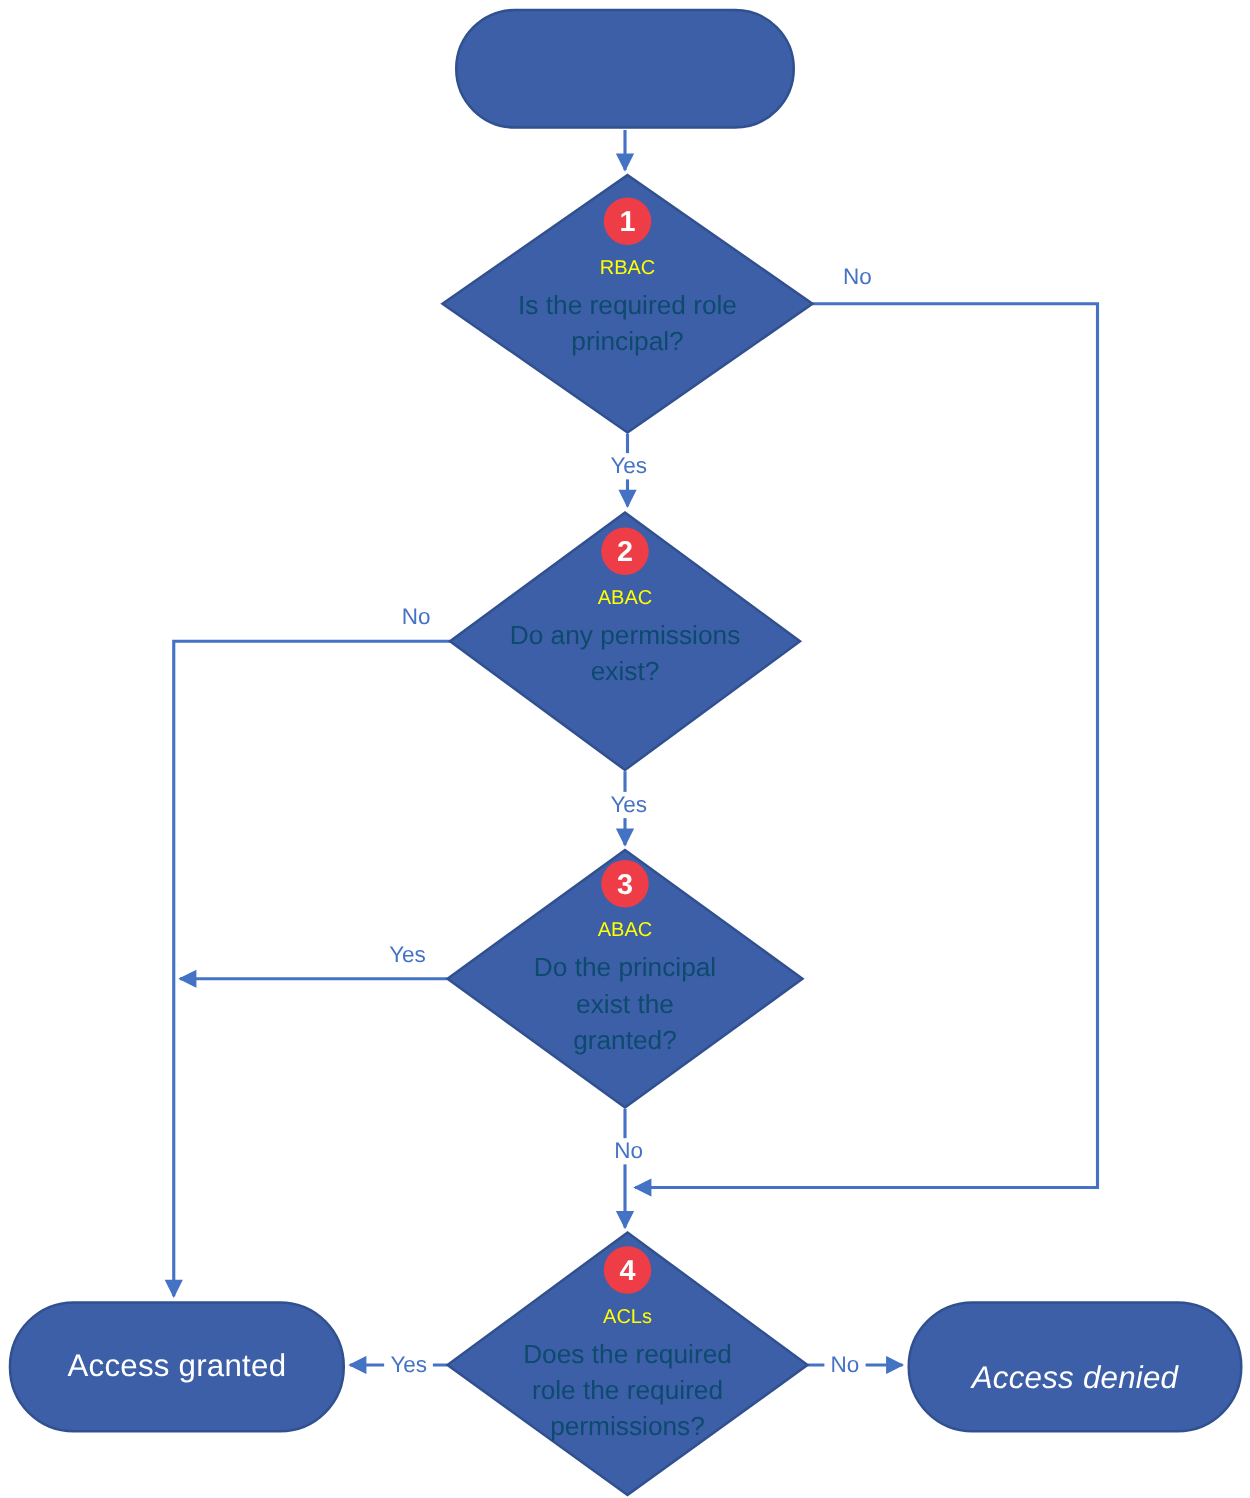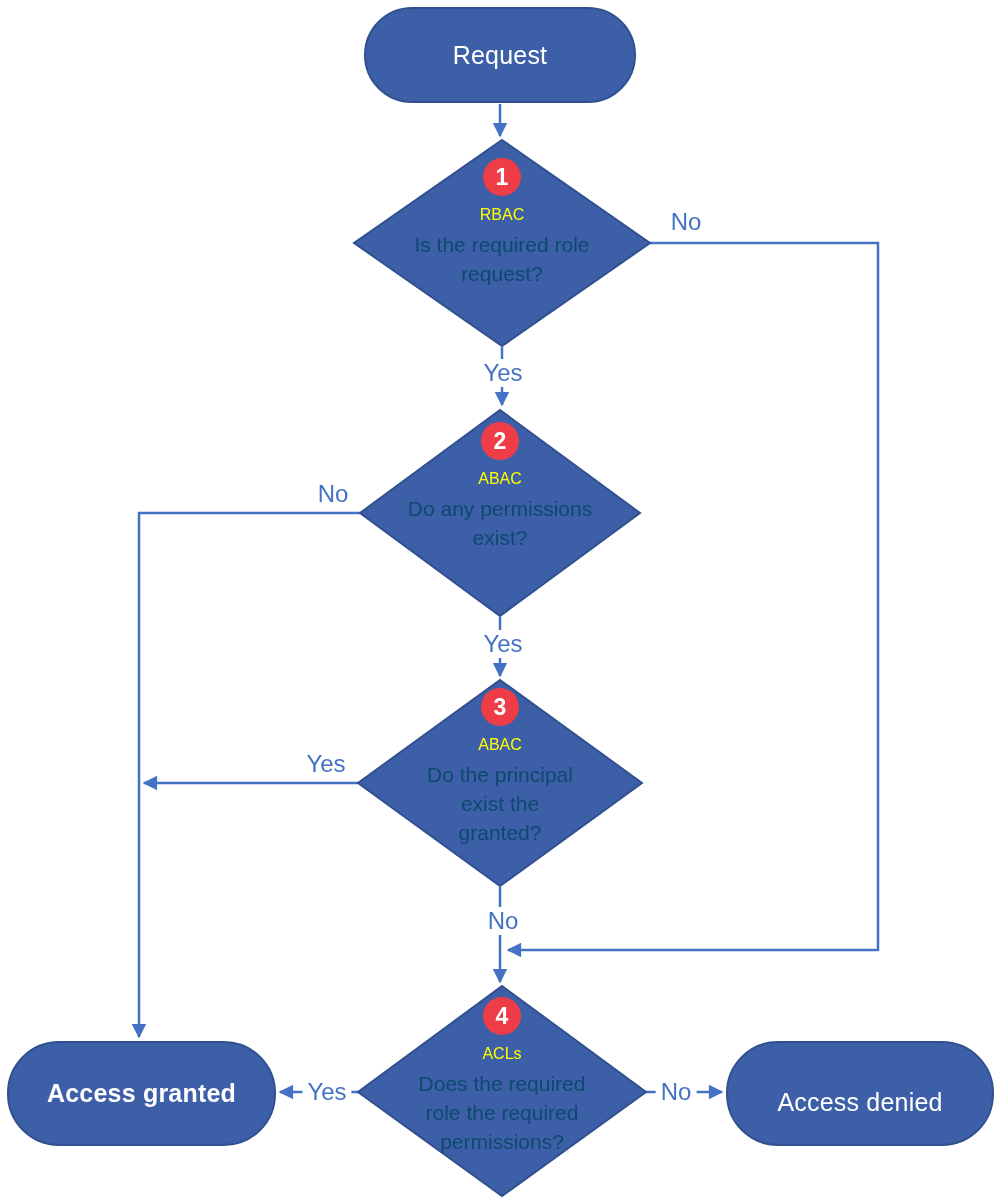--- a/index.html
+++ b/index.html
@@ -19,22 +19,22 @@
   .shape { fill: #3D5FA8; stroke: #30508F; stroke-width: 2; }
 
   
   .pill-label {
     position: absolute;
     display: flex; align-items: center; justify-content: center;
     color: #ffffff; font-size: 25px; letter-spacing: 0.2px;
     text-align: center;
   }
   .pill-request { left: 365px; top: 8px;    width: 270px; height: 94px; }
-  .pill-granted { left: 8px;   top: 1042px; width: 267px; height: 103px; font-weight: bold; }
-  .pill-denied  { left: 727px; top: 1042px; width: 266px; height: 121px; }
+  .pill-granted { left: 8px;   top: 1042px; width: 267px; height: 103px; }
+  .pill-denied  { left: 727px; top: 1042px; width: 266px; height: 121px; font-style: italic; }
 
   .dcontent {
     position: absolute;
     width: 300px;
     display: flex; flex-direction: column; align-items: center;
     text-align: center;
   }
   .dcontent-1 { left: 352px; top: 158px; }
   .dcontent-2 { left: 350px; top: 422px; }
   .dcontent-3 { left: 350px; top: 688px; }
@@ -51,21 +51,21 @@
     color: #FFFF00; font-size: 16px; line-height: 30px;
   }
   .qline {
     color: #0c4a6e; font-size: 21px; line-height: 29px;
   }
 
   
   .elabel {
     position: absolute;
     transform: translate(-50%, -50%);
-    color: #4472C4; font-size: 24px;
+    color: #4472C4; font-size: 18px;
     white-space: nowrap;
   }
   .on-line { background: #ffffff; padding: 0 5px; }
   .lbl-d1no  { left: 686px; top: 222px; }
   .lbl-d1yes { left: 503px; top: 373px; }
   .lbl-d2no  { left: 333px; top: 494px; }
   .lbl-d2yes { left: 503px; top: 644px; }
   .lbl-d3yes { left: 326px; top: 764px; }
   .lbl-d3no  { left: 503px; top: 921px; }
   .lbl-d4yes { left: 327px; top: 1092px; }
@@ -96,27 +96,26 @@
     <rect class="shape" x="365" y="8" width="270" height="94" rx="47" fill="#3D5FA8"></rect>
     <rect class="shape" x="8" y="1042" width="267" height="103" rx="51" fill="#3D5FA8"></rect>
     <rect class="shape" x="727" y="1042" width="266" height="103" rx="51" fill="#3D5FA8"></rect>
 
     <polygon class="shape" points="502,140 650,243 502,346 354,243" fill="#3D5FA8"></polygon>
     <polygon class="shape" points="500,410 640,513 500,616 360,513" fill="#3D5FA8"></polygon>
     <polygon class="shape" points="500,680 642,783 500,886 358,783" fill="#3D5FA8"></polygon>
     <polygon class="shape" points="502,986 646,1092 502,1196 358,1092" fill="#3D5FA8"></polygon>
   </svg>
 
-  <div class="pill-label pill-request">Request</div>
 
   <div class="dcontent dcontent-1">
     <div class="badge">1</div>
     <div class="tag">RBAC</div>
     <div class="qline">Is the required role</div>
-    <div class="qline">request?</div>
+    <div class="qline">principal?</div>
   </div>
 
   <div class="dcontent dcontent-2">
     <div class="badge">2</div>
     <div class="tag">ABAC</div>
     <div class="qline">Do any permissions</div>
     <div class="qline">exist?</div>
   </div>
 
   <div class="dcontent dcontent-3">

